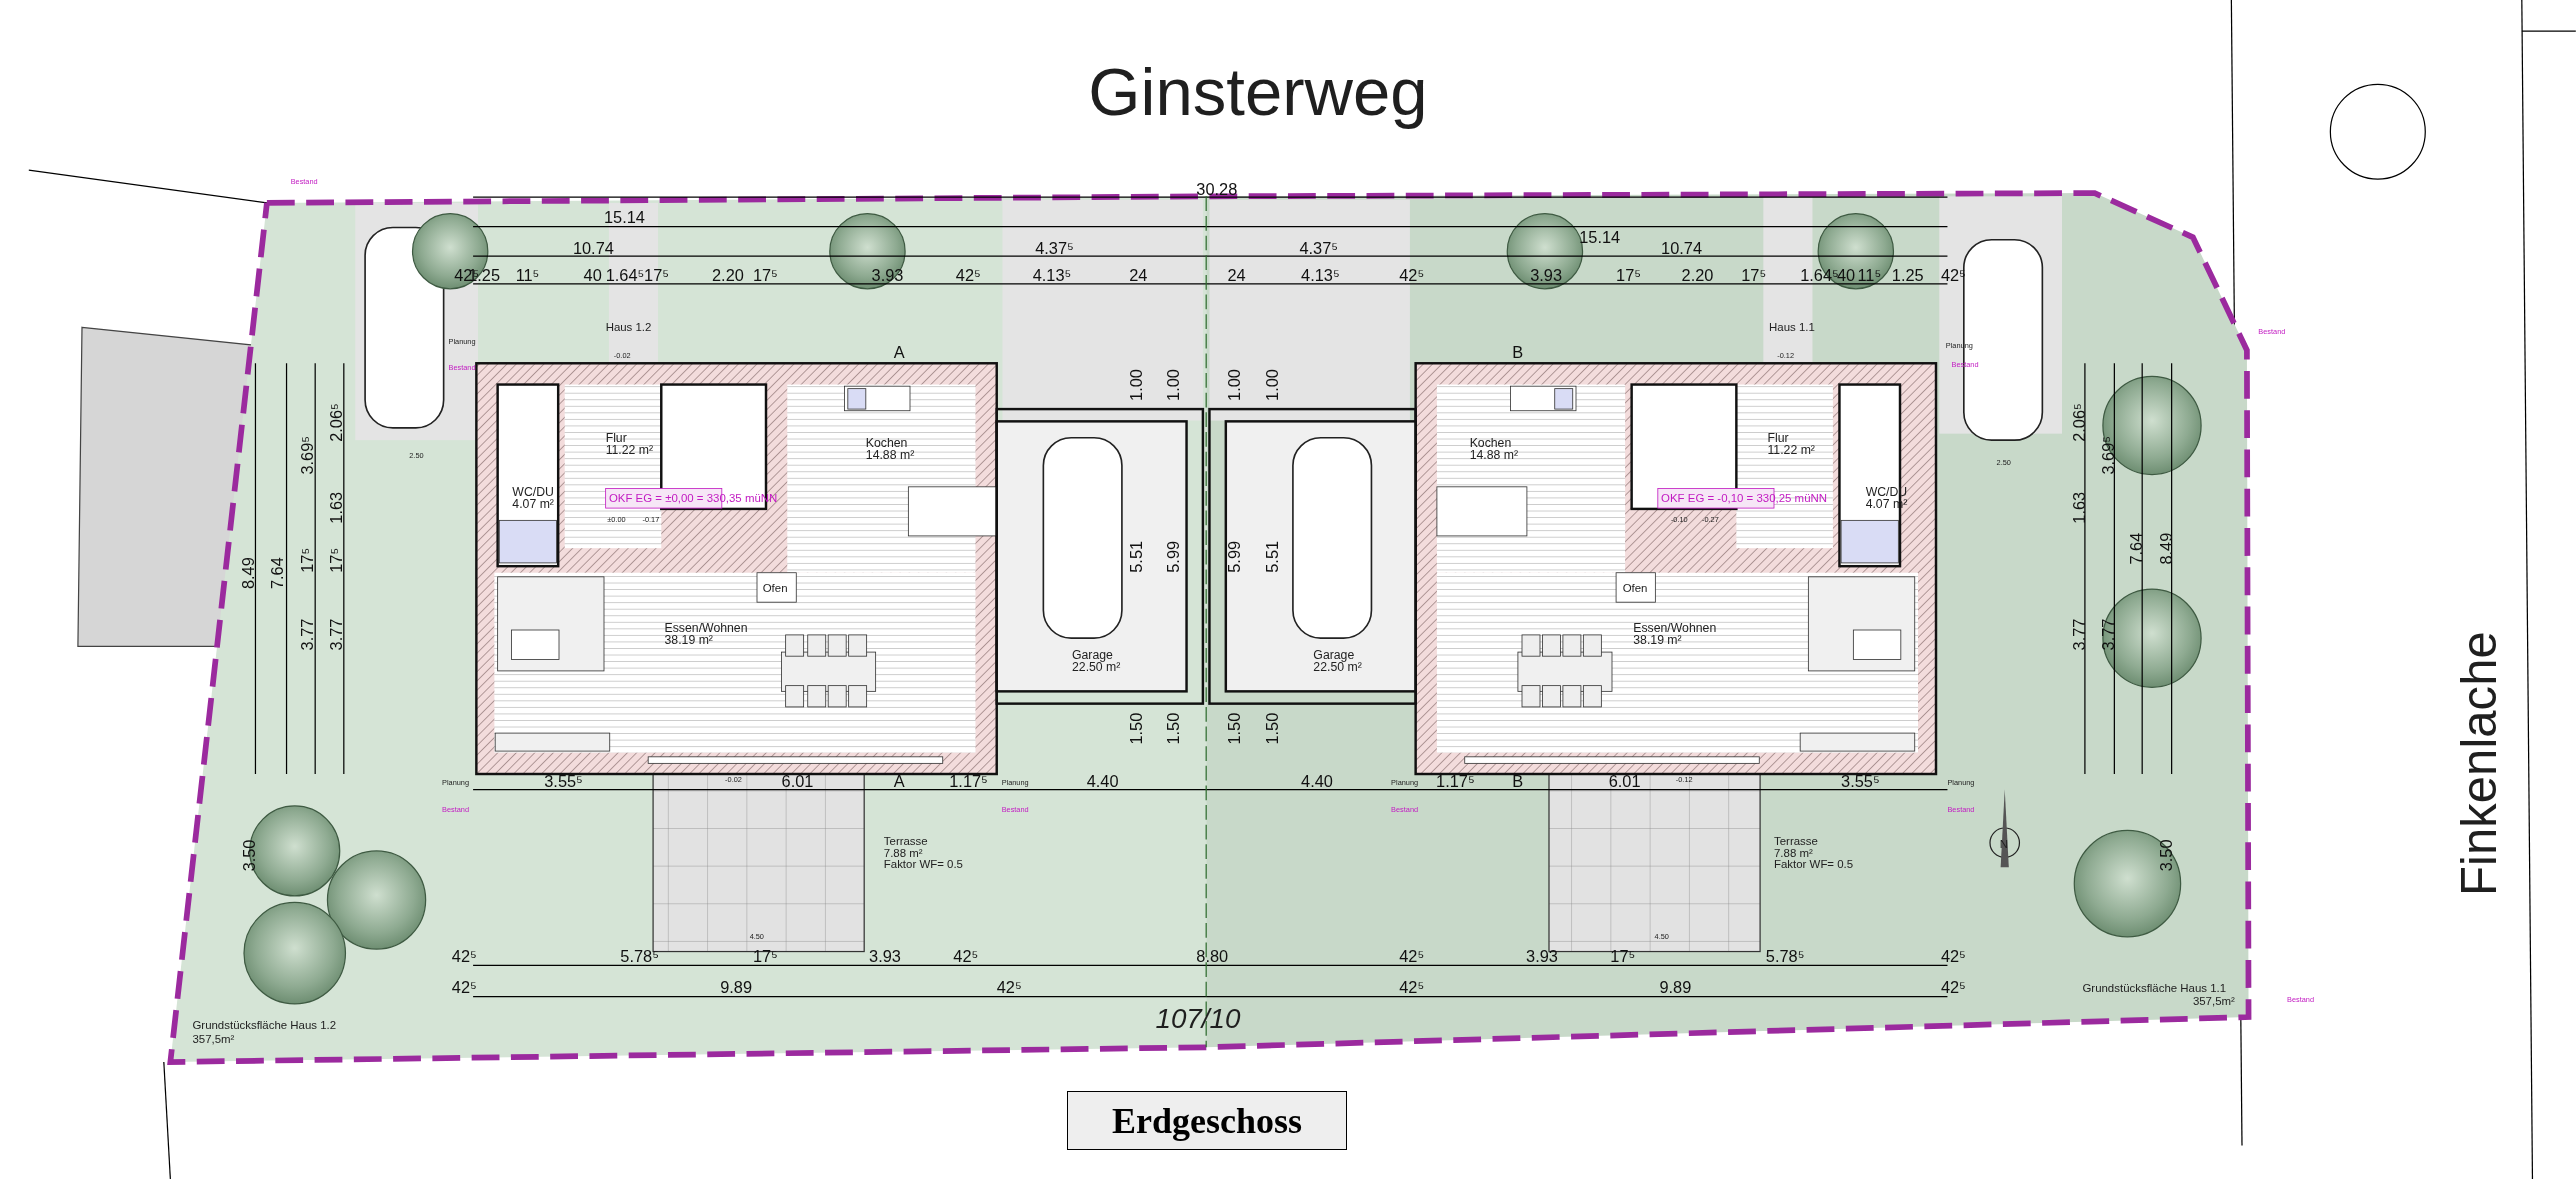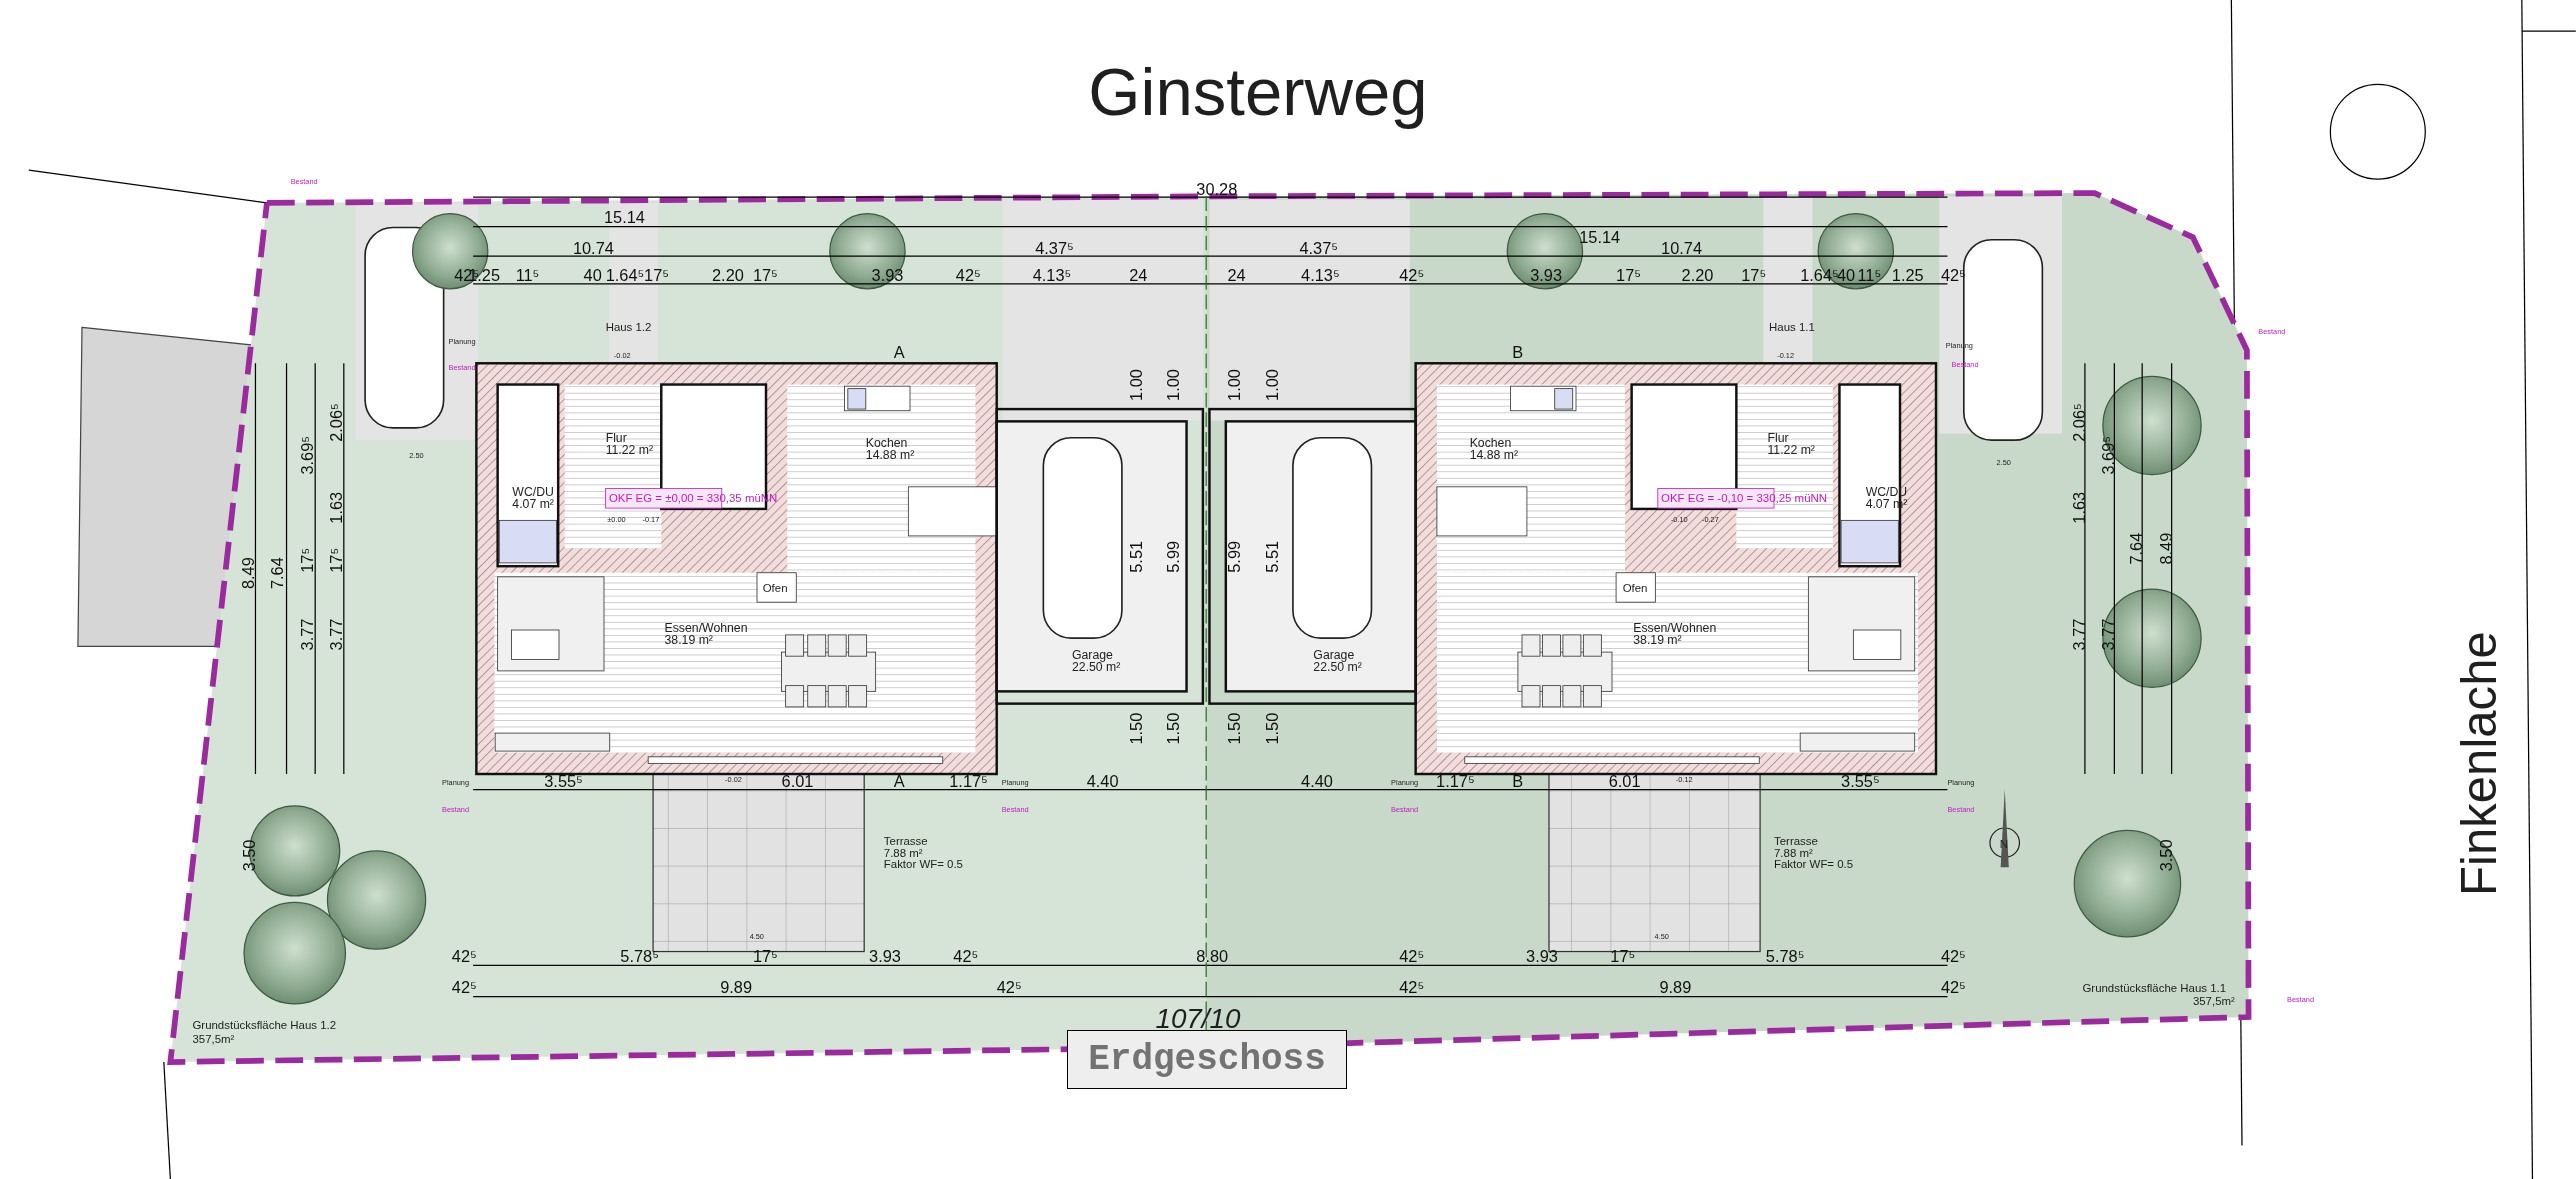--- a/index.html
+++ b/index.html
@@ -6,21 +6,21 @@
   body{width:2576px;height:1179px;overflow:hidden;position:relative;font-family:"Liberation Sans",sans-serif;}
   svg{position:absolute;left:0;top:0;}
   .street{font-family:"Liberation Sans",sans-serif;fill:#1f1f1f;}
   .dim{font-family:"Liberation Sans",sans-serif;font-size:20px;fill:#111;}
   .room{font-family:"Liberation Sans",sans-serif;font-size:15px;fill:#222;}
   .small{font-family:"Liberation Sans",sans-serif;font-size:14px;fill:#222;}
   .tiny{font-family:"Liberation Sans",sans-serif;font-size:9px;fill:#222;}
   .tinyp{font-family:"Liberation Sans",sans-serif;font-size:9px;fill:#c21bc2;}
   .okf{font-family:"Liberation Sans",sans-serif;font-size:14px;fill:#c21bc2;}
   .parcel{font-family:"Liberation Sans",sans-serif;font-size:34px;fill:#1f1f1f;font-style:italic;}
-  .title-box{position:absolute;left:1067px;top:1030px;width:278px;height:57px;background:#eeeeee;border:1.6px solid #000;display:flex;align-items:center;justify-content:center;font-family:Liberation Mono, monospace;font-weight:bold;font-size:36px;color:#737373;}
+  .title-box{position:absolute;left:1067px;top:1091px;width:278px;height:57px;background:#eeeeee;border:1.6px solid #000;display:flex;align-items:center;justify-content:center;font-family:Liberation Serif, serif;font-weight:bold;font-size:36px;color:#000000;}
 </style>
 </head>
 <body>
 
 <svg width="2576" height="1179" viewBox="0 0 3148 1441" xmlns="http://www.w3.org/2000/svg">
   <defs>
     <pattern id="hatch" width="8" height="8" patternUnits="userSpaceOnUse" patternTransform="rotate(45)">
       <rect width="8" height="8" fill="#f3dcdc"></rect>
       <line x1="0" y1="0" x2="0" y2="8" stroke="#6b5050" stroke-width="1.2"></line>
     </pattern>

